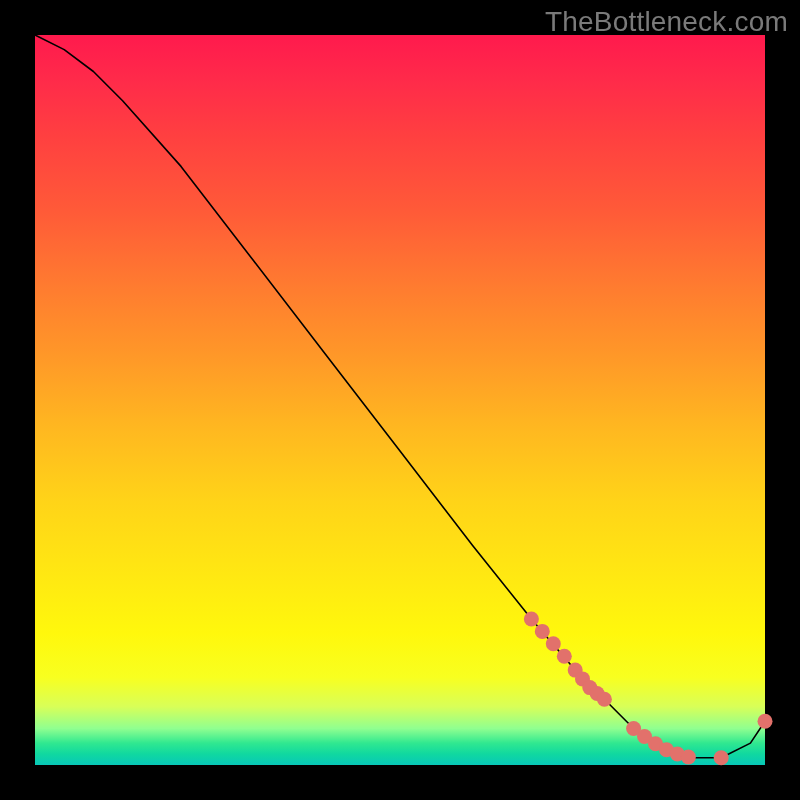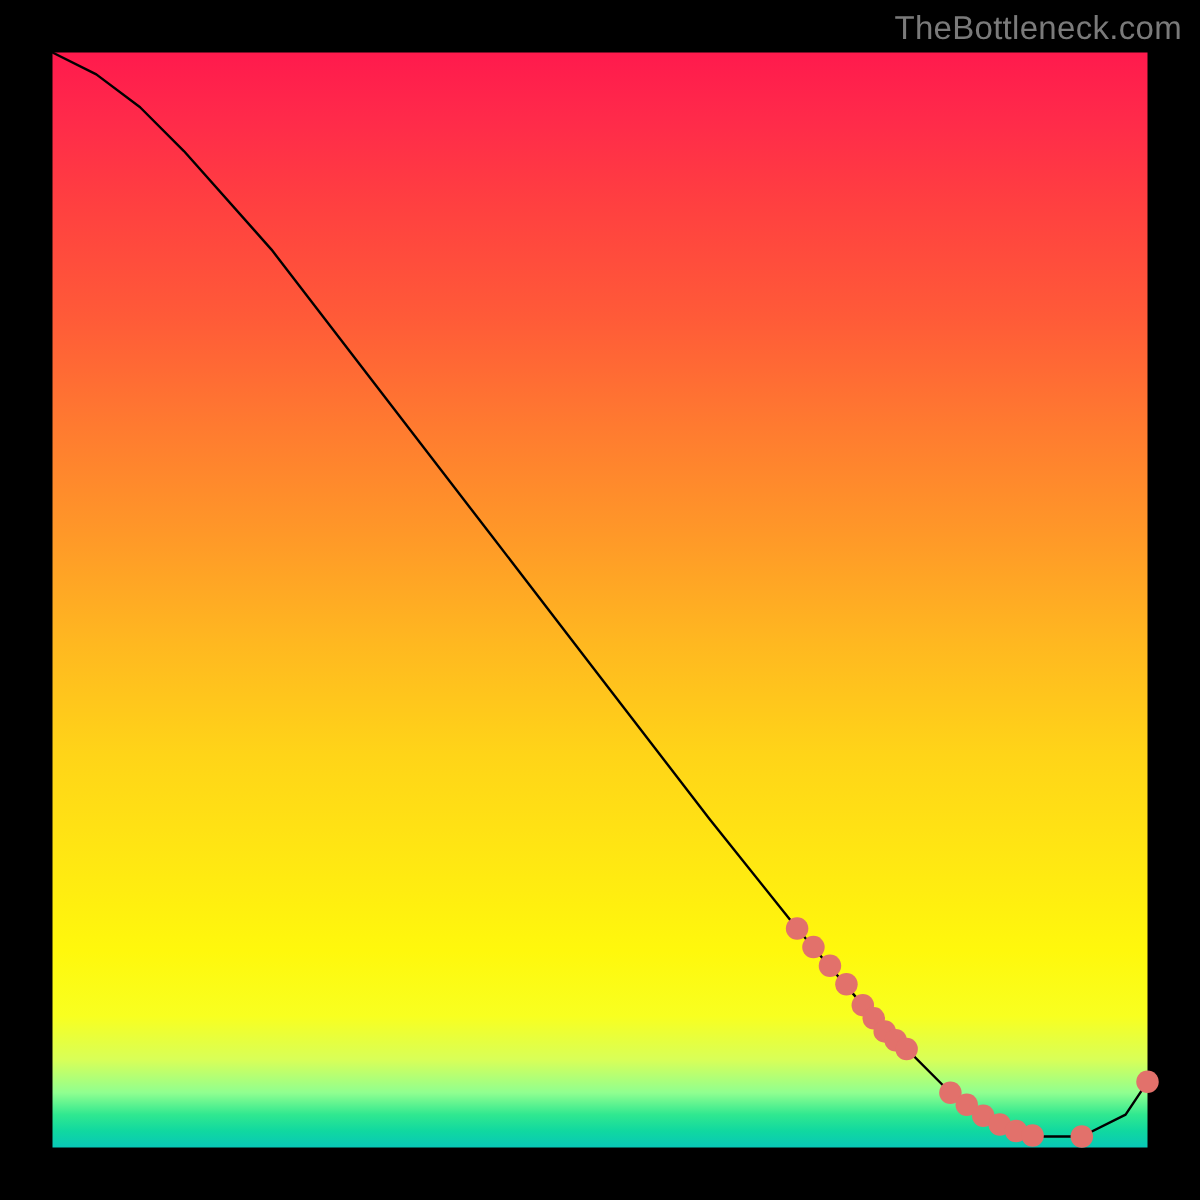--- a/index.html
+++ b/index.html
@@ -45,21 +45,21 @@
       #30e890 97%,
       #10d8a0 98.5%,
       #08c8b8 100%
     );
   }
   .watermark {
     position: absolute;
     top: 6px;
     right: 12px;
     color: #7a7a7a;
-    font-size: 22px;
+    font-size: 28px;
     font-weight: 400;
     letter-spacing: 0.2px;
     user-select: none;
   }
   svg.curve {
     position: absolute;
     left: 0;
     top: 0;
     width: 730px;
     height: 730px;

